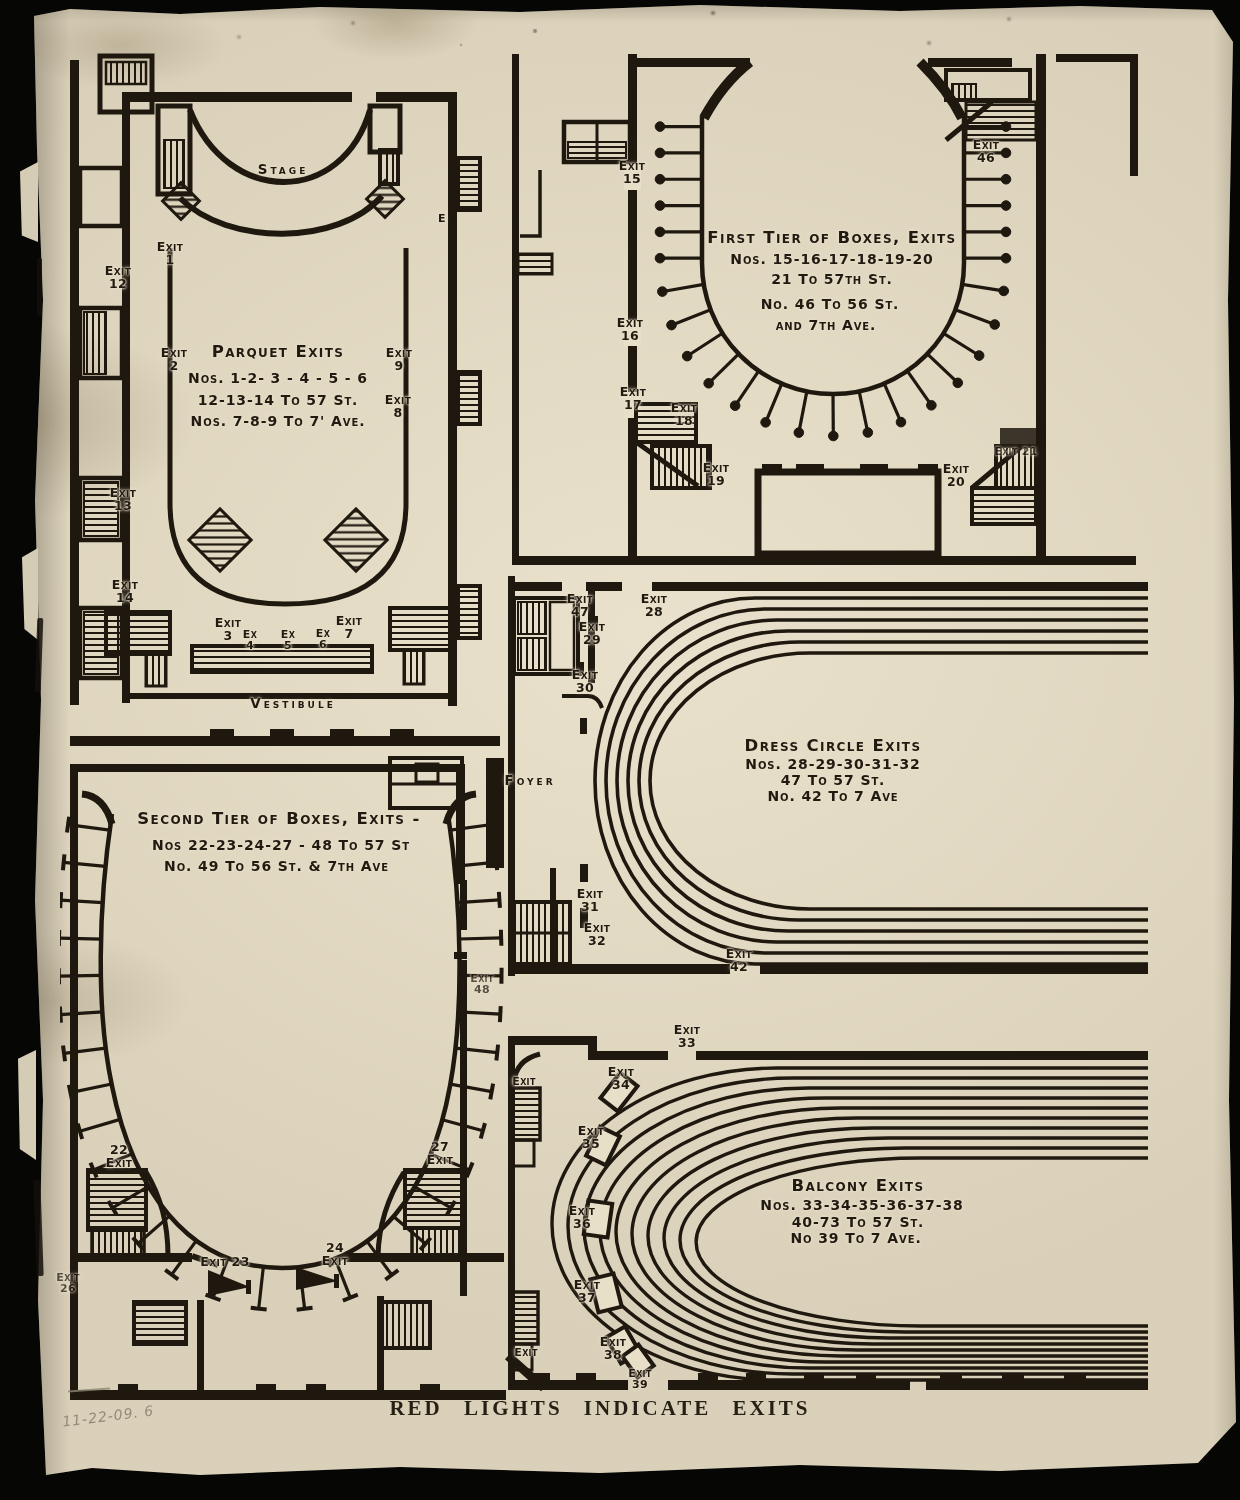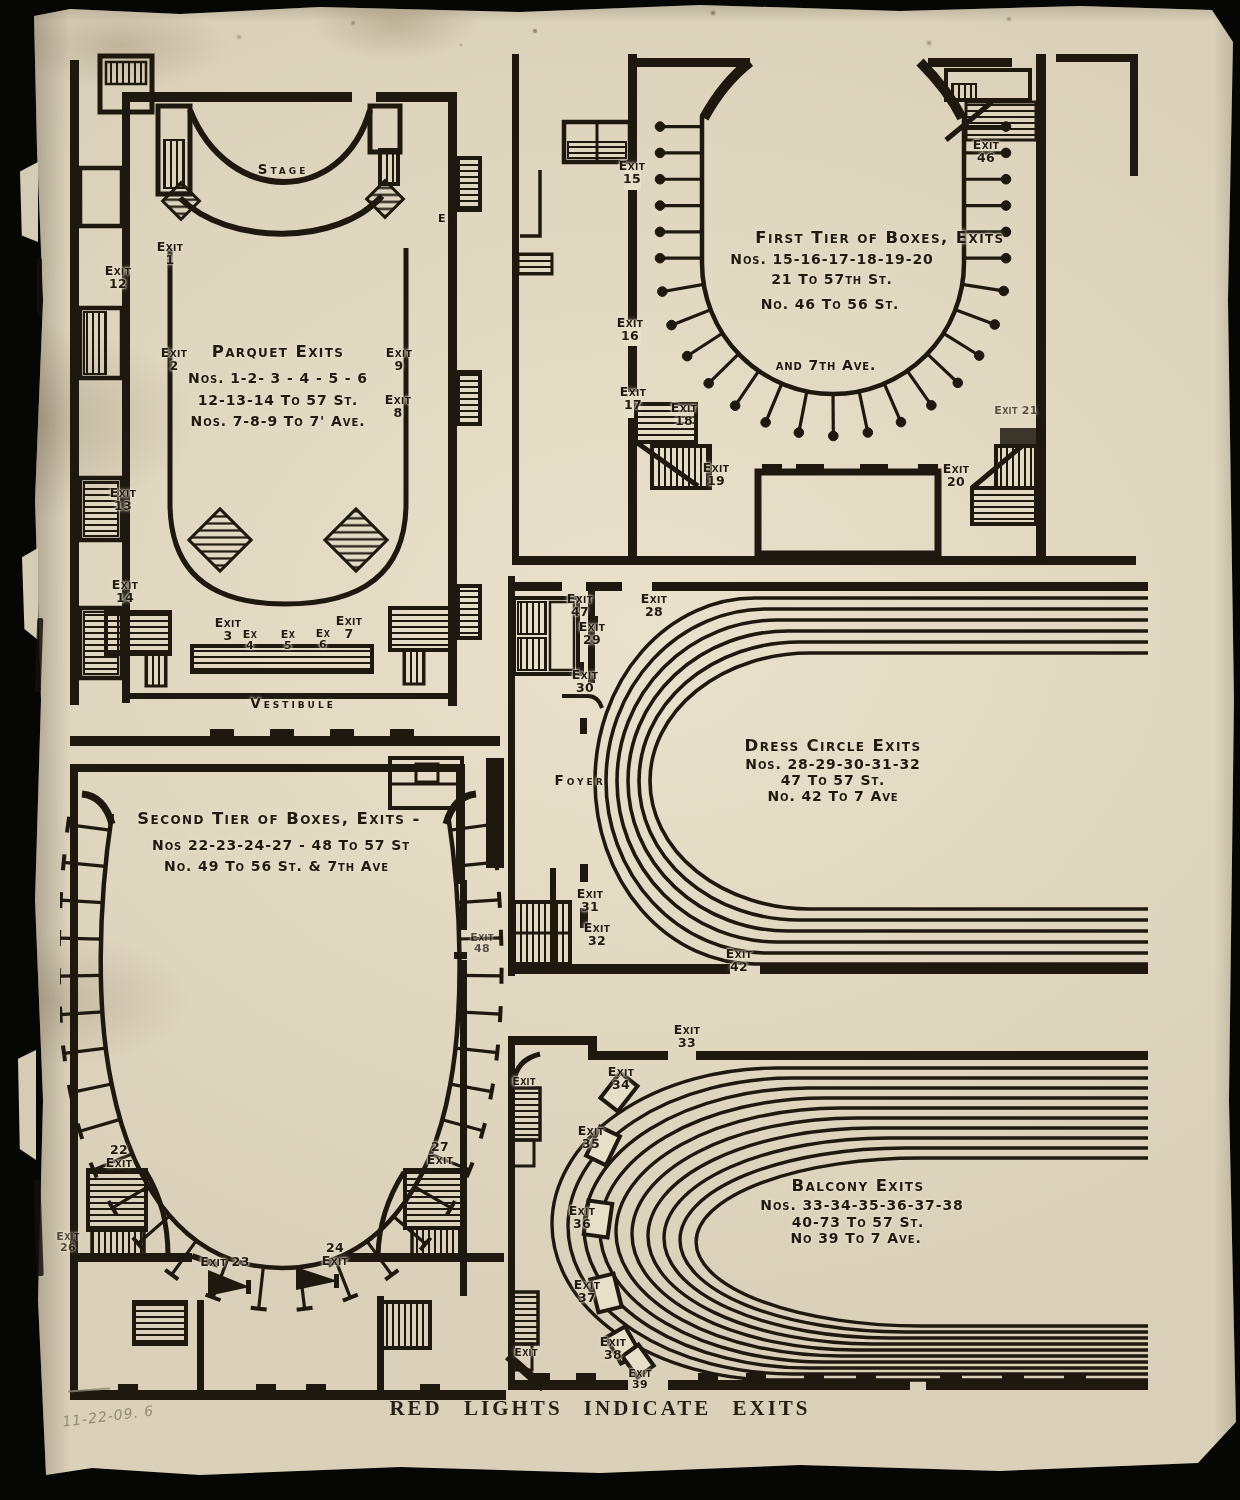--- a/index.html
+++ b/index.html
@@ -36,21 +36,21 @@
     white-space:pre-line;text-align:center;
     font-family:"DejaVu Sans",sans-serif;font-weight:bold;
     font-variant:small-caps;color:#211a10;line-height:1.02;
     text-shadow:0 0 2px var(--paper),0 0 2px var(--paper),0 0 4px var(--paper);
   }
   .ex{font-size:12.5px;letter-spacing:.4px;}
   .exs{font-size:11px;letter-spacing:.3px;}
   .t1{font-size:16.5px;letter-spacing:1.4px;white-space:nowrap;}
   .t2{font-size:14px;letter-spacing:.9px;white-space:nowrap;}
   .room{font-size:13.5px;letter-spacing:3px;white-space:nowrap;}
-  .sm{filter:blur(.7px);opacity:.72;}
+  .sm{filter:blur(.7px);opacity:.72;margin-top:41px;}
   #caption{
     position:absolute;left:380px;top:1396px;width:440px;text-align:center;
     font-family:"Liberation Serif","DejaVu Serif",serif;font-size:21px;font-weight:bold;
     letter-spacing:3px;word-spacing:13px;color:#251f14;
   }
   #pencil-note{
     position:absolute;left:62px;top:1408px;
     font-family:"DejaVu Sans",sans-serif;font-style:italic;font-size:14px;
     color:#93релf;color:#938b76;transform:rotate(-7deg);letter-spacing:1px;
   }
@@ -461,34 +461,34 @@
 17</span>
       <span class="lbl ex" style="left: 684px; top: 415px;">Exit
 18</span>
       <span class="lbl ex" style="left: 716px; top: 475px;">Exit
 19</span>
       <span class="lbl ex" style="left: 986px; top: 152px;">Exit
 46</span>
       <span class="lbl exs sm" style="left: 1016px; top: 411px;">Exit 21</span>
       <span class="lbl ex" style="left: 956px; top: 476px;">Exit
 20</span>
-      <span class="lbl t1" style="left: 832px; top: 238px; margin-left: 48px;">First Tier of Boxes, Exits</span>
+      <span class="lbl t1" style="left: 832px; top: 238px;">First Tier of Boxes, Exits</span>
       <span class="lbl t2" style="left: 832px; top: 259px;">Nos. 15-16-17-18-19-20</span>
       <span class="lbl t2" style="left: 832px; top: 279px;">21 To 57th St.</span>
       <span class="lbl t2" style="left: 830px; top: 304px;">No. 46 To 56 St.</span>
-      <span class="lbl t2" style="left: 826px; top: 325px; margin-top: 40px;">and 7th Ave.</span>
+      <span class="lbl t2" style="left: 826px; top: 325px;">and 7th Ave.</span>
       <span class="lbl ex" style="left: 580px; top: 606px;">Exit
 47</span>
       <span class="lbl ex" style="left: 654px; top: 606px;">Exit
 28</span>
       <span class="lbl ex" style="left: 592px; top: 634px;">Exit
 29</span>
       <span class="lbl ex" style="left: 585px; top: 682px;">Exit
 30</span>
-      <span class="lbl room" style="left: 580px; top: 781px;">Foyer</span>
+      <span class="lbl room" style="left: 530px; top: 781px;">Foyer</span>
       <span class="lbl ex" style="left: 590px; top: 901px;">Exit
 31</span>
       <span class="lbl ex" style="left: 597px; top: 935px;">Exit
 32</span>
       <span class="lbl ex" style="left: 739px; top: 961px;">Exit
 42</span>
       <span class="lbl t1" style="left: 833px; top: 746px;">Dress Circle Exits</span>
       <span class="lbl t2" style="left: 833px; top: 764px;">Nos. 28-29-30-31-32</span>
       <span class="lbl t2" style="left: 833px; top: 780px;">47 To 57 St.</span>
       <span class="lbl t2" style="left: 833px; top: 796px;">No. 42 To 7 Ave</span>

